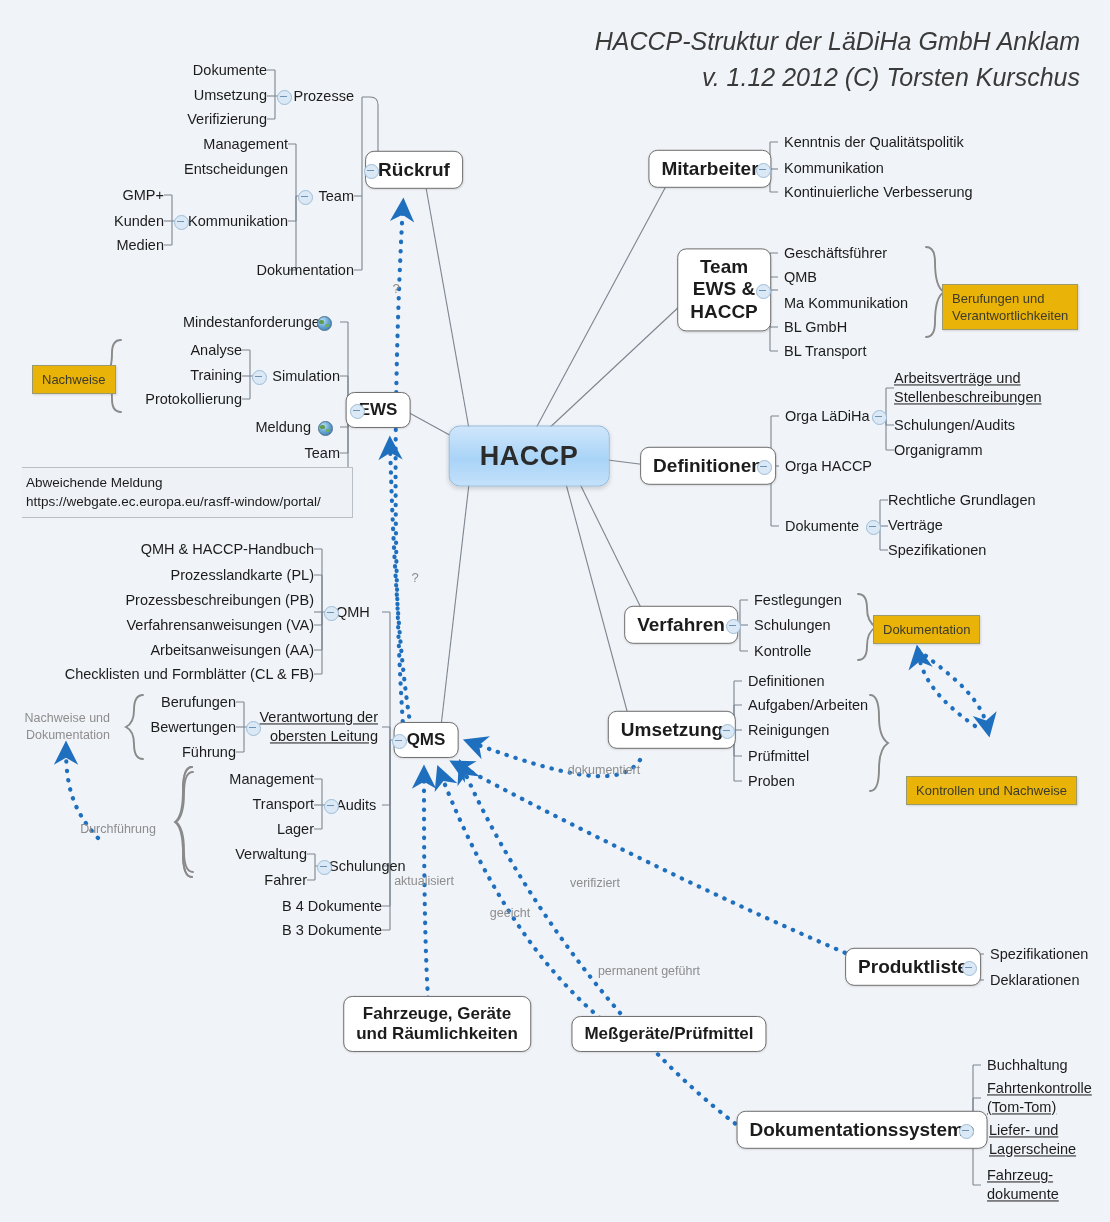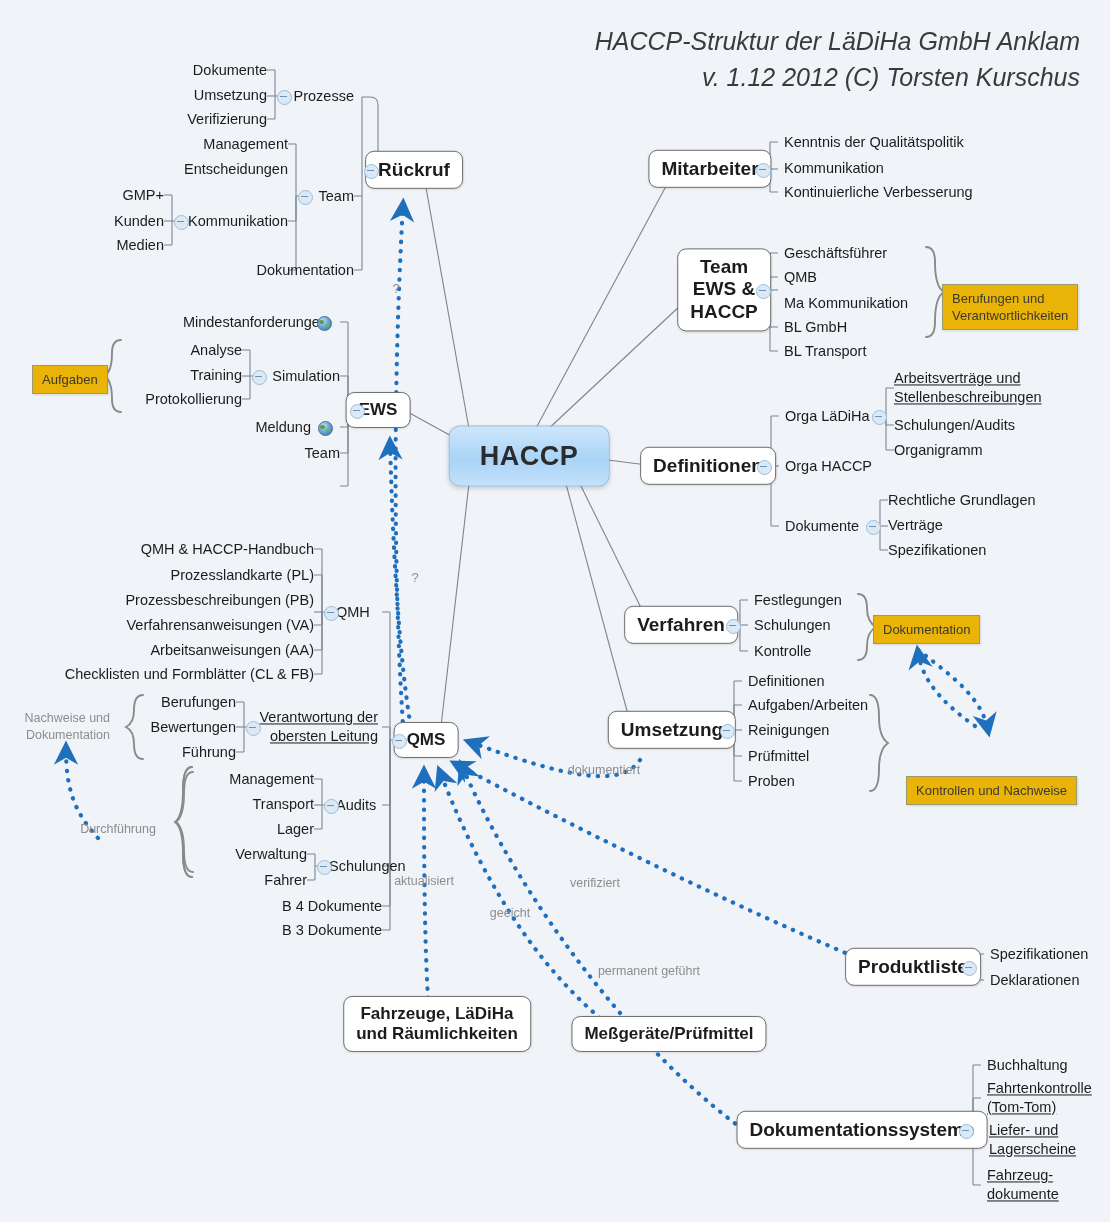--- a/index.html
+++ b/index.html
@@ -335,22 +335,24 @@
   <div class="leaf r" style="left:340px;top:376px">Simulation</div>
   <div class="tog" style="left:258px;top:376px"></div>
   <div class="leaf r" style="left:242px;top:350px">Analyse</div>
   <div class="leaf r" style="left:242px;top:375px">Training</div>
   <div class="leaf r" style="left:242px;top:399px">Protokollierung</div>
 
   <div class="leaf r" style="left:311px;top:427px">Meldung</div>
   <div class="globe" style="left:324px;top:427px"></div>
   <div class="leaf r" style="left:340px;top:453px">Team</div>
 
-  <div class="callout" style="left:32px;top:365px">Aufgaben</div>
-
+  <div class="callout" style="left:32px;top:365px">Nachweise</div>
+
+  <div class="notebox" style="left:22px;top:467px;width:316px">Abweichende Meldung
+https://webgate.ec.europa.eu/rasff-window/portal/</div>
 
   <div class="node c small" style="left:426px;top:740px">QMS</div>
   <div class="tog" style="left:398px;top:740px"></div>
 
   <div class="leaf l" style="left:336px;top:612px">QMH</div>
   <div class="tog" style="left:330px;top:612px"></div>
   <div class="leaf r" style="left:314px;top:549px">QMH &amp; HACCP-Handbuch</div>
   <div class="leaf r" style="left:314px;top:575px">Prozesslandkarte (PL)</div>
   <div class="leaf r" style="left:314px;top:600px">Prozessbeschreibungen (PB)</div>
   <div class="leaf r" style="left:314px;top:625px">Verfahrensanweisungen (VA)</div>
@@ -439,21 +441,21 @@
   <div class="node c" style="left:862px;top:1130px">Dokumentationssysteme</div>
   <div class="tog" style="left:965px;top:1130px"></div>
   <div class="leaf l" style="left:987px;top:1065px">Buchhaltung</div>
   <div class="leaf l wrap" style="left:987px;top:1098px;width:110px">Fahrtenkontrolle
 (Tom-Tom)</div>
   <div class="leaf l wrap" style="left:989px;top:1140px;width:110px">Liefer- und
 Lagerscheine</div>
   <div class="leaf l wrap" style="left:987px;top:1185px;width:110px">Fahrzeug-
 dokumente</div>
 
-  <div class="node c multi small" style="left:437px;top:1024px">Fahrzeuge, LäDiHa
+  <div class="node c multi small" style="left:437px;top:1024px">Fahrzeuge, Geräte
 und Räumlichkeiten</div>
   <div class="node c small" style="left:669px;top:1034px">Meßgeräte/Prüfmittel</div>
 
   <div class="rel q" style="left:396px;top:288px">?</div>
   <div class="rel q" style="left:415px;top:577px">?</div>
   <div class="rel" style="left:604px;top:770px">dokumentiert</div>
   <div class="rel" style="left:424px;top:881px">aktualisiert</div>
   <div class="rel" style="left:510px;top:913px">geeicht</div>
   <div class="rel" style="left:595px;top:883px">verifiziert</div>
   <div class="rel" style="left:649px;top:971px">permanent geführt</div>

